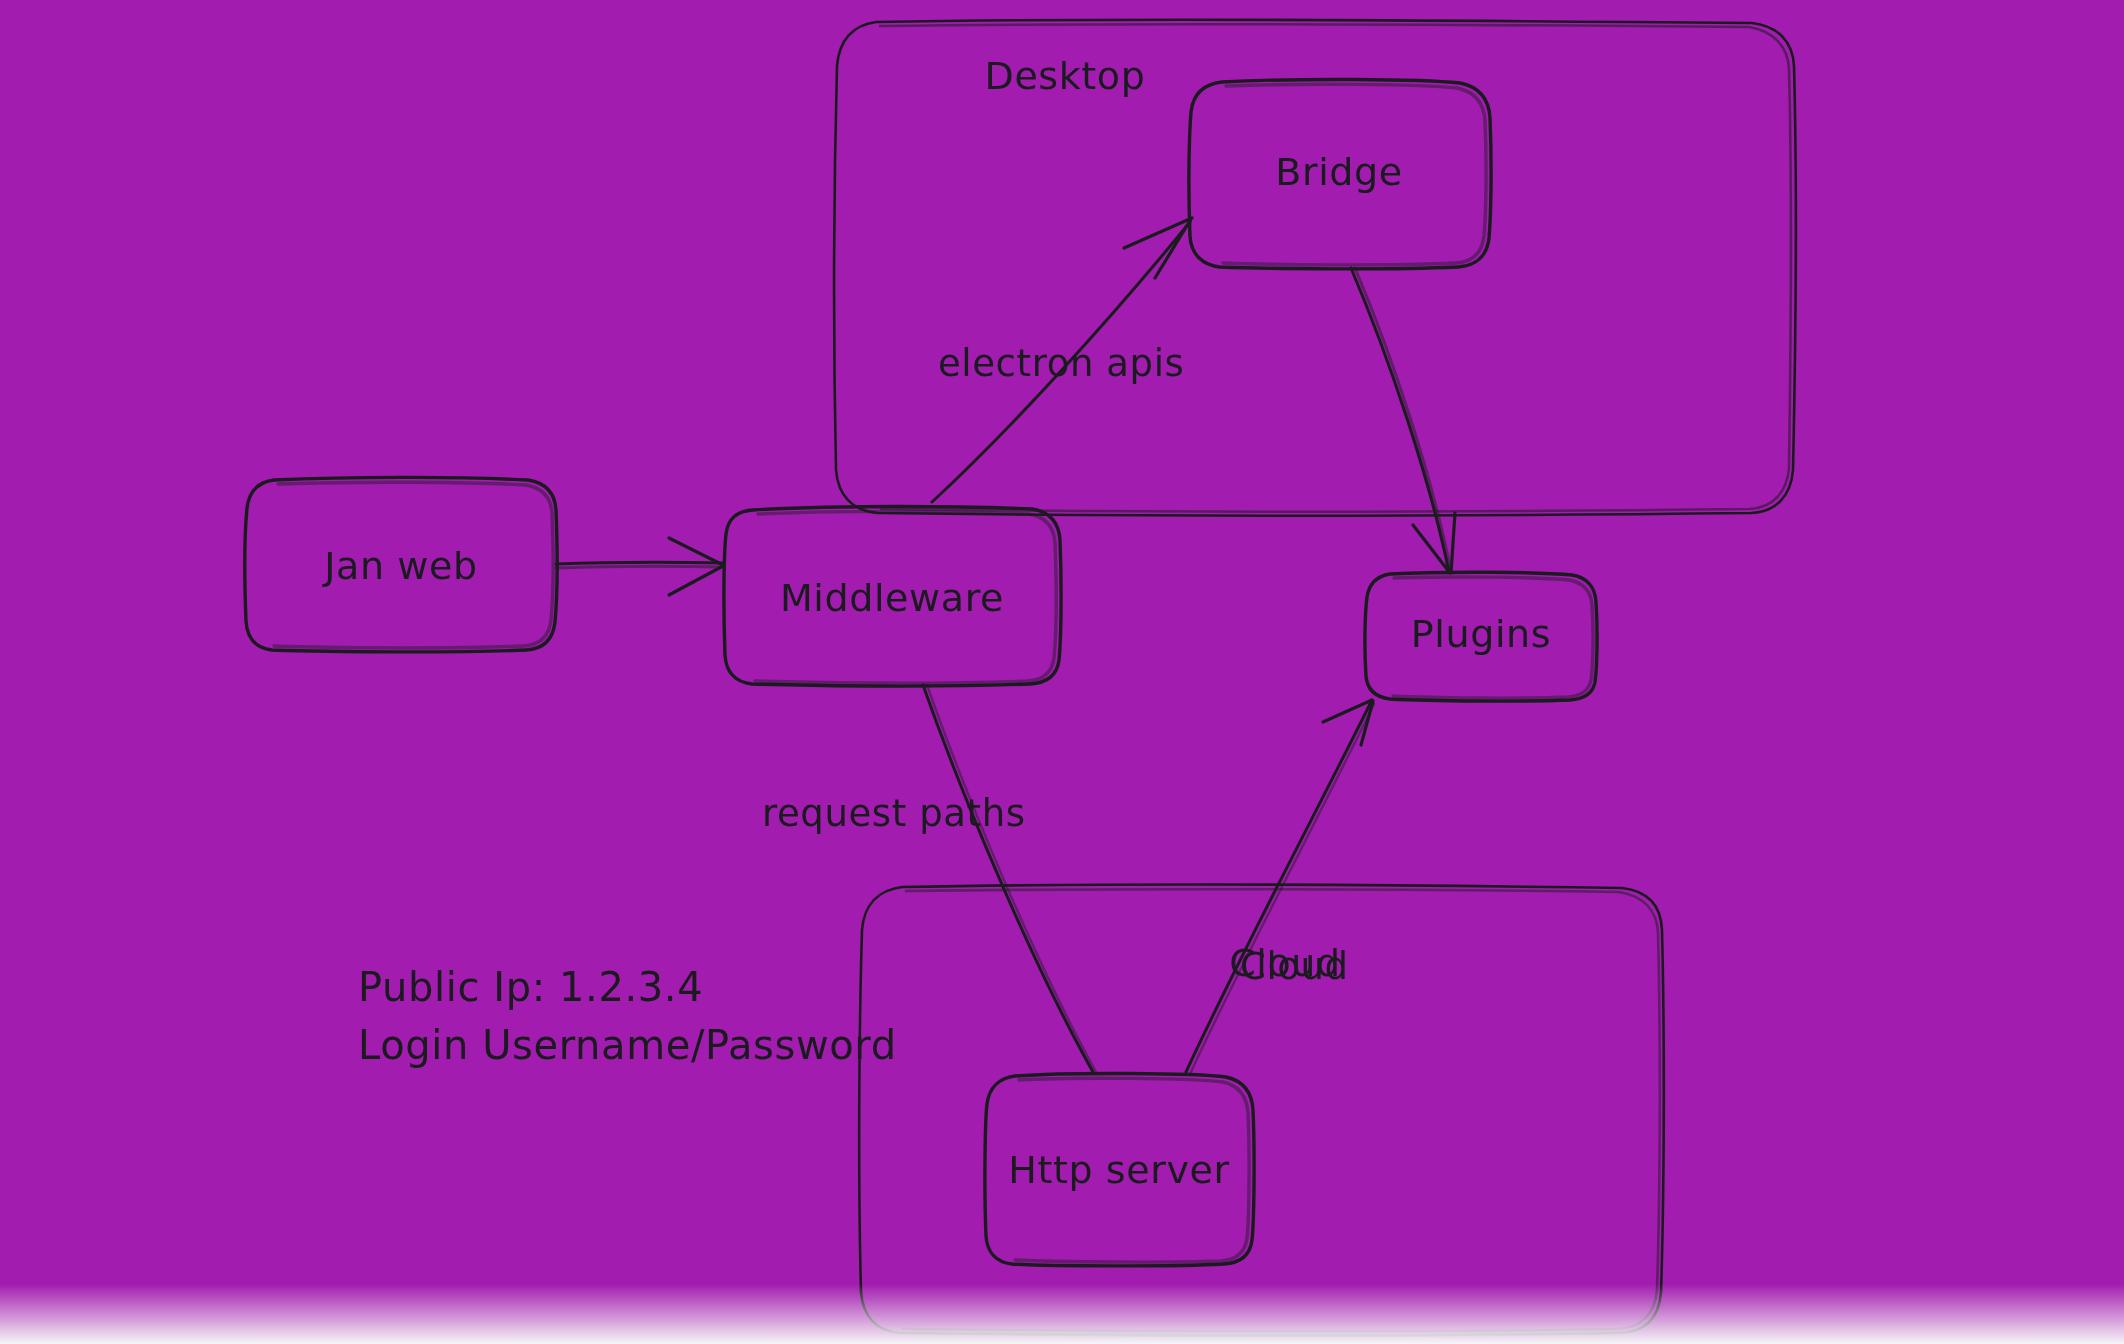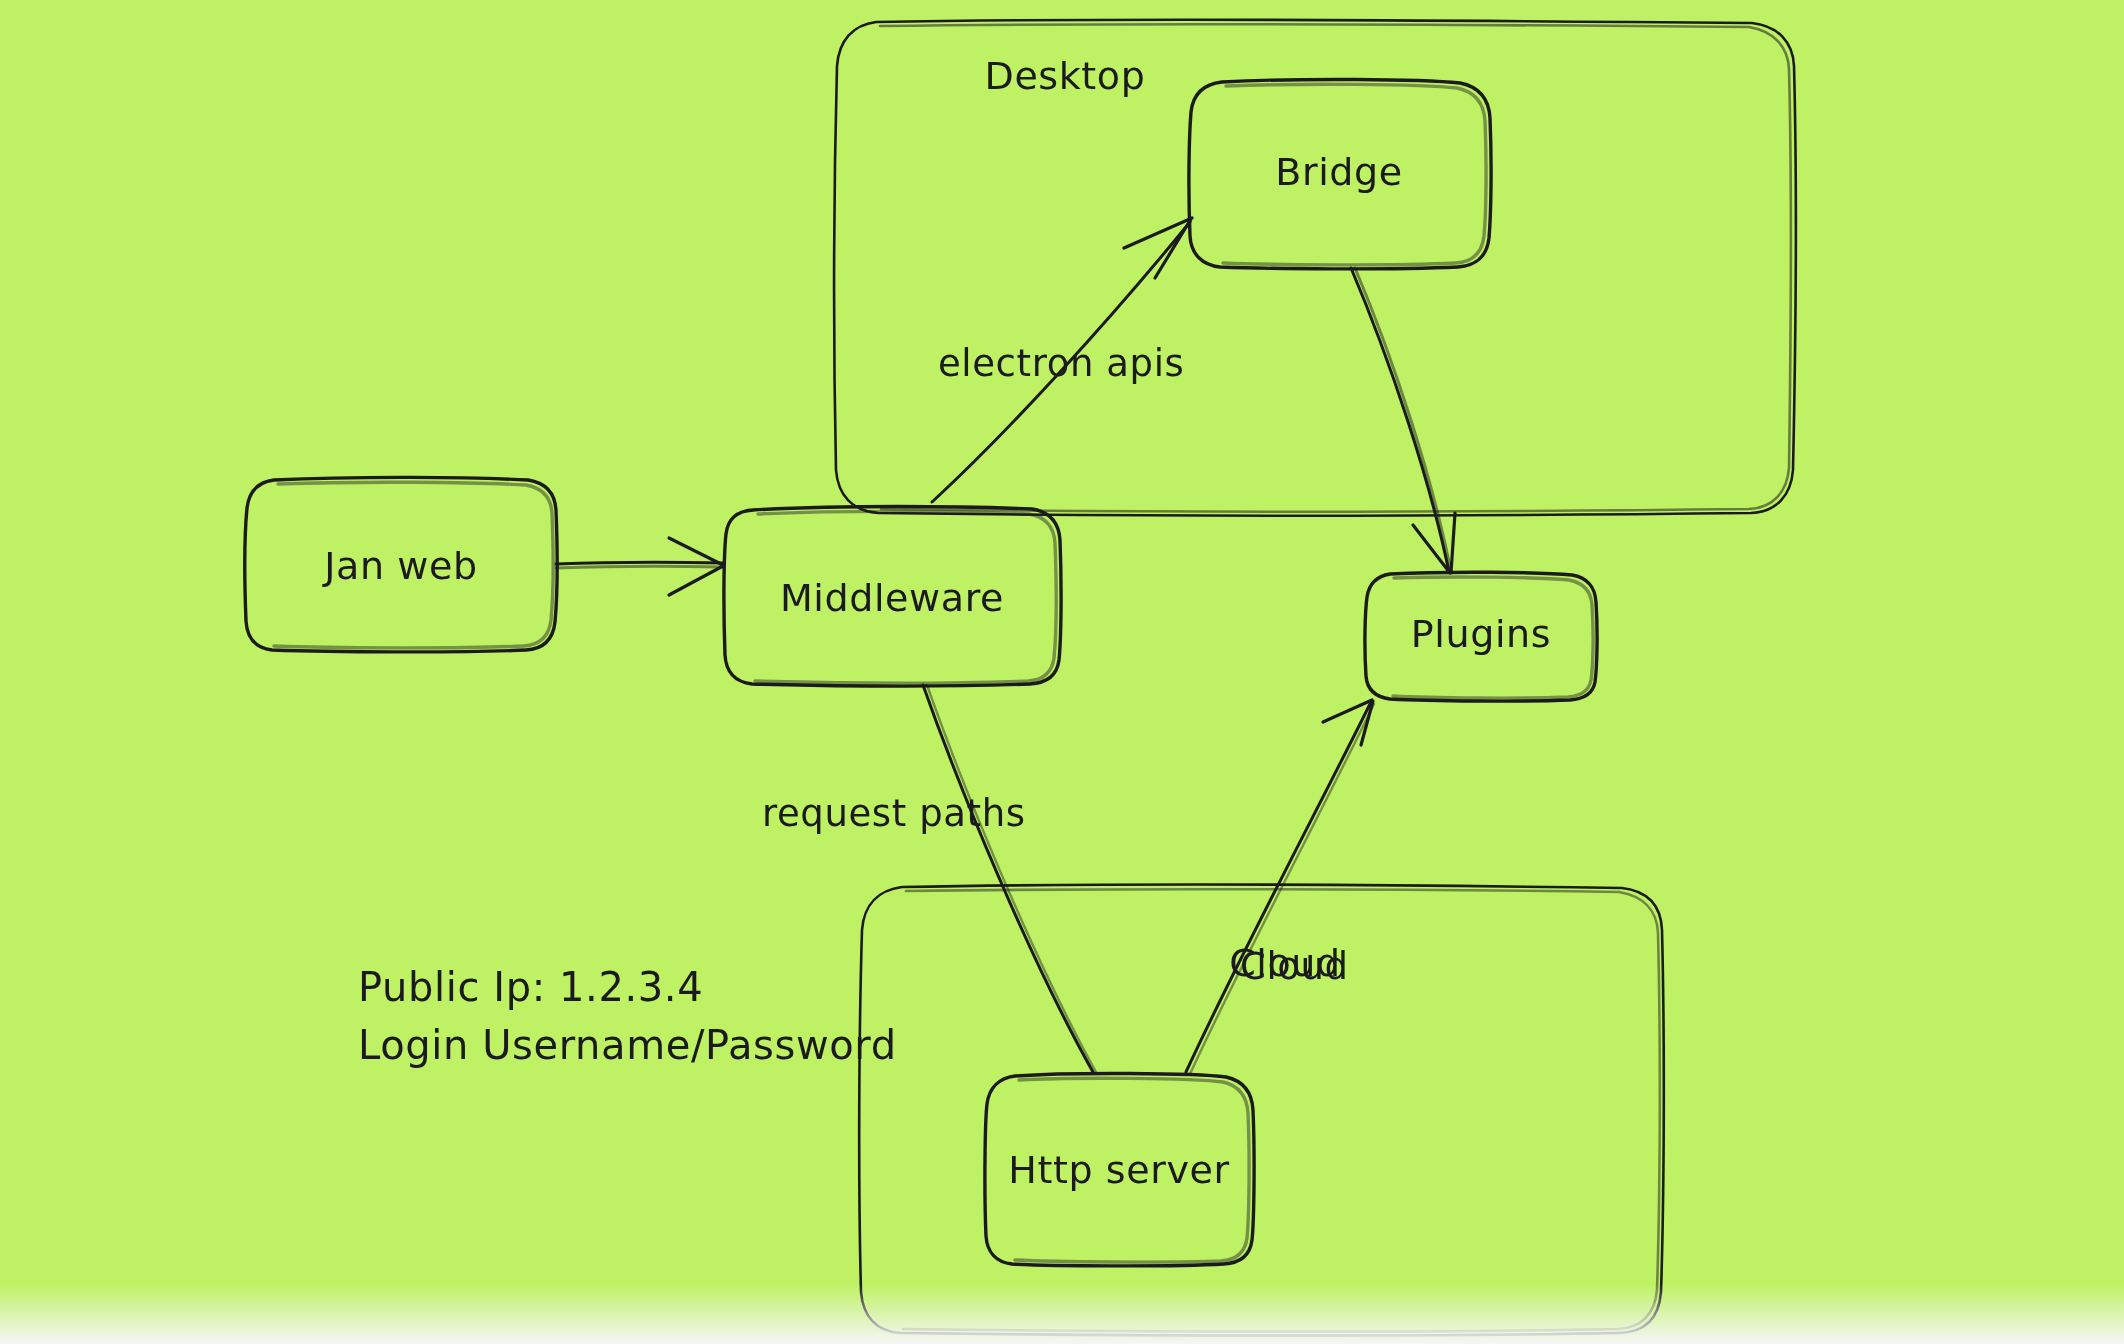--- a/index.html
+++ b/index.html
@@ -10,21 +10,21 @@
   body {
     width: 2124px;
     height: 1344px;
     overflow: hidden;
     font-family: "DejaVu Sans", sans-serif;
   }
   #canvas {
     position: relative;
     width: 2124px;
     height: 1344px;
-    background: #bef264;
+    background: #a21caf;
   }
   #bottom-fade {
     position: absolute;
     left: 0;
     bottom: 0;
     width: 2124px;
     height: 60px;
     background: linear-gradient(to bottom, rgba(255,255,255,0) 0%, rgba(246,246,247,1) 100%);
     pointer-events: none;
   }

